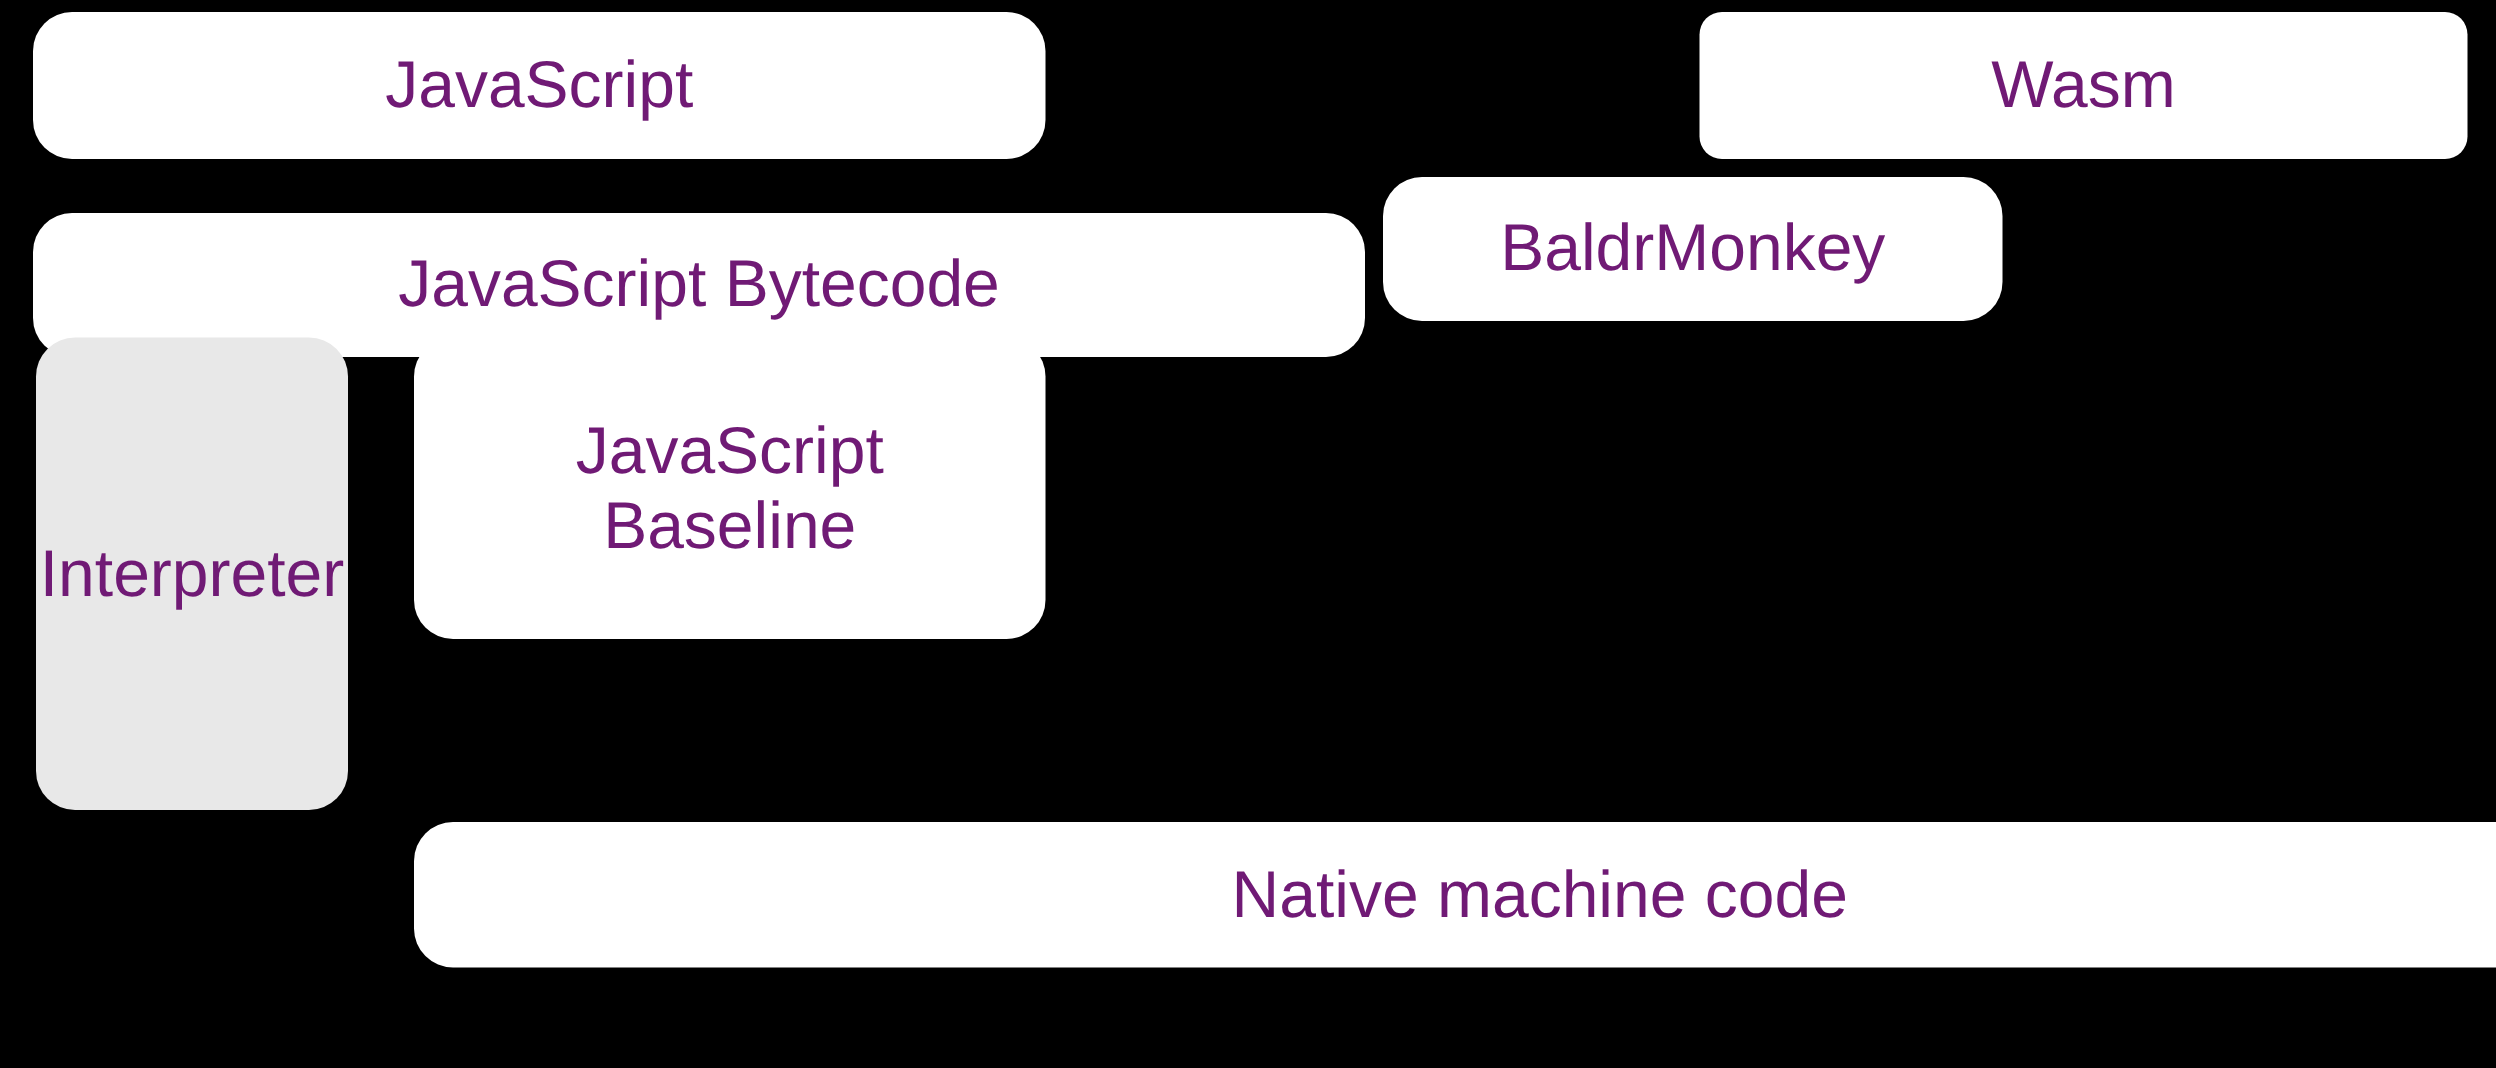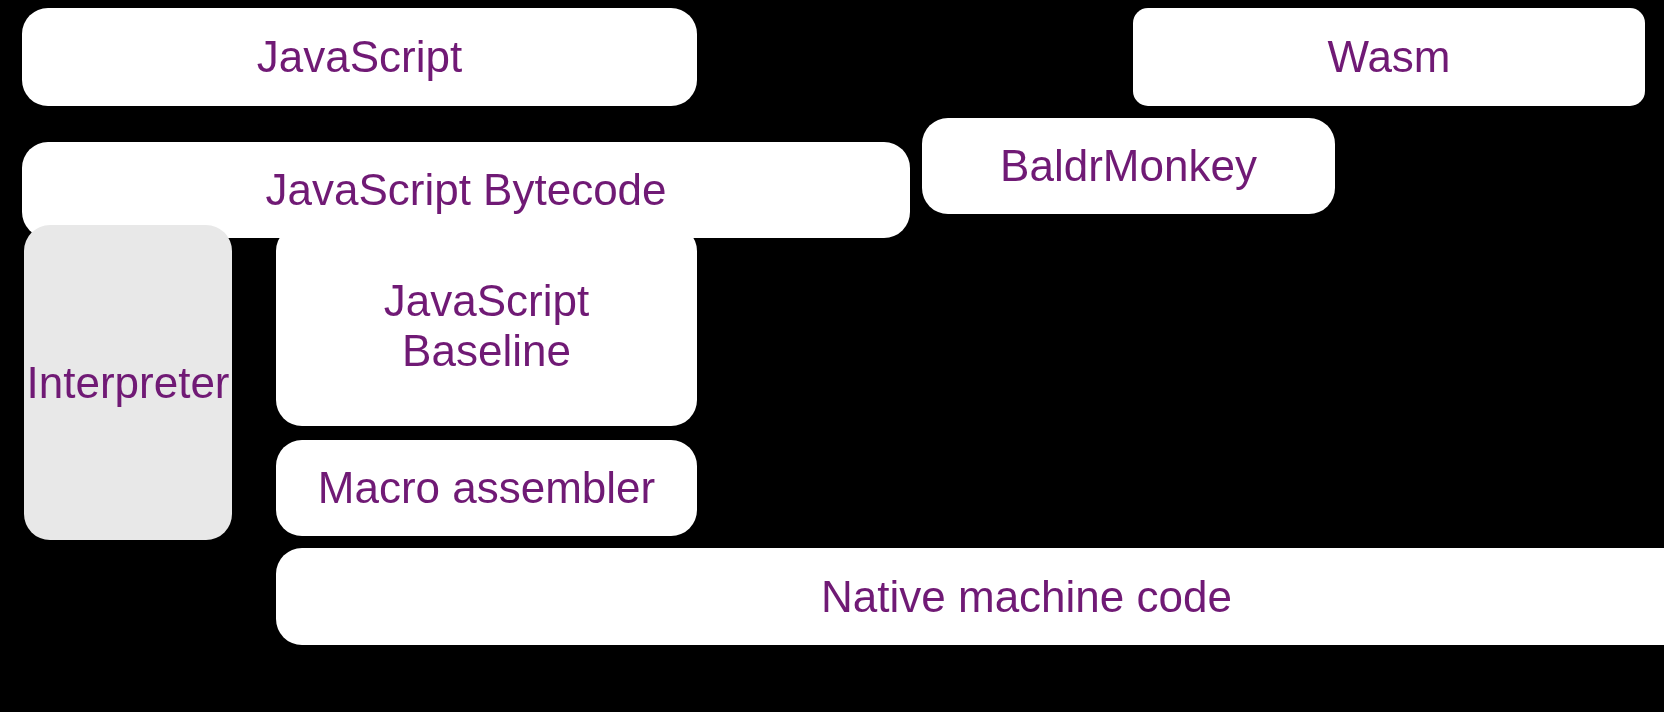--- a/index.html
+++ b/index.html
@@ -68,19 +68,18 @@
 
   <div class="node fill-white" id="n-jsbytecode">JavaScript Bytecode</div>
 
   <div class="node fill-white" id="n-baldrmonkey">BaldrMonkey</div>
 
   <div class="node fill-gray" id="n-interpreter">Interpreter</div>
 
   <div class="node fill-white" id="n-jsbaseline">JavaScript
 Baseline</div>
 
-  <div class="node fill-white" id="n-macroassembler">Macro assembler</div>
 
 
 
   <div class="node fill-white" id="n-nativecode">Native machine code</div>
 
 </div>
 
 </body></html>

